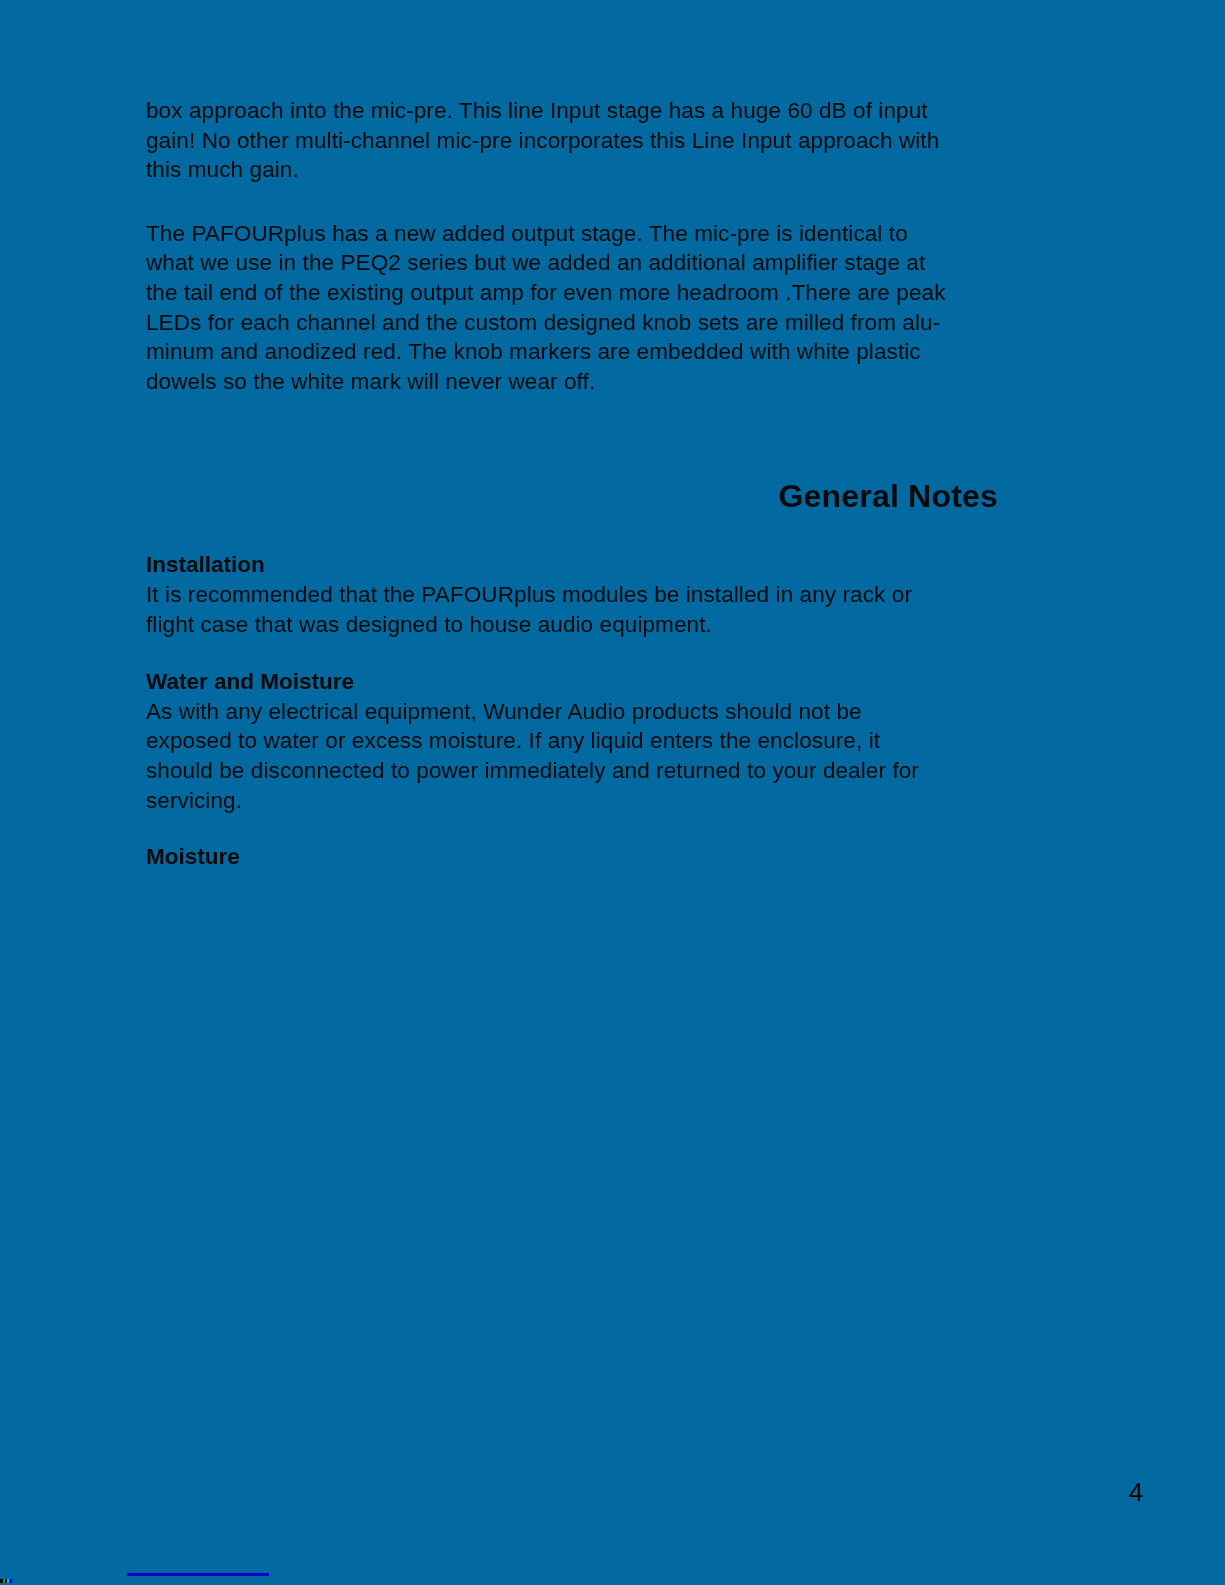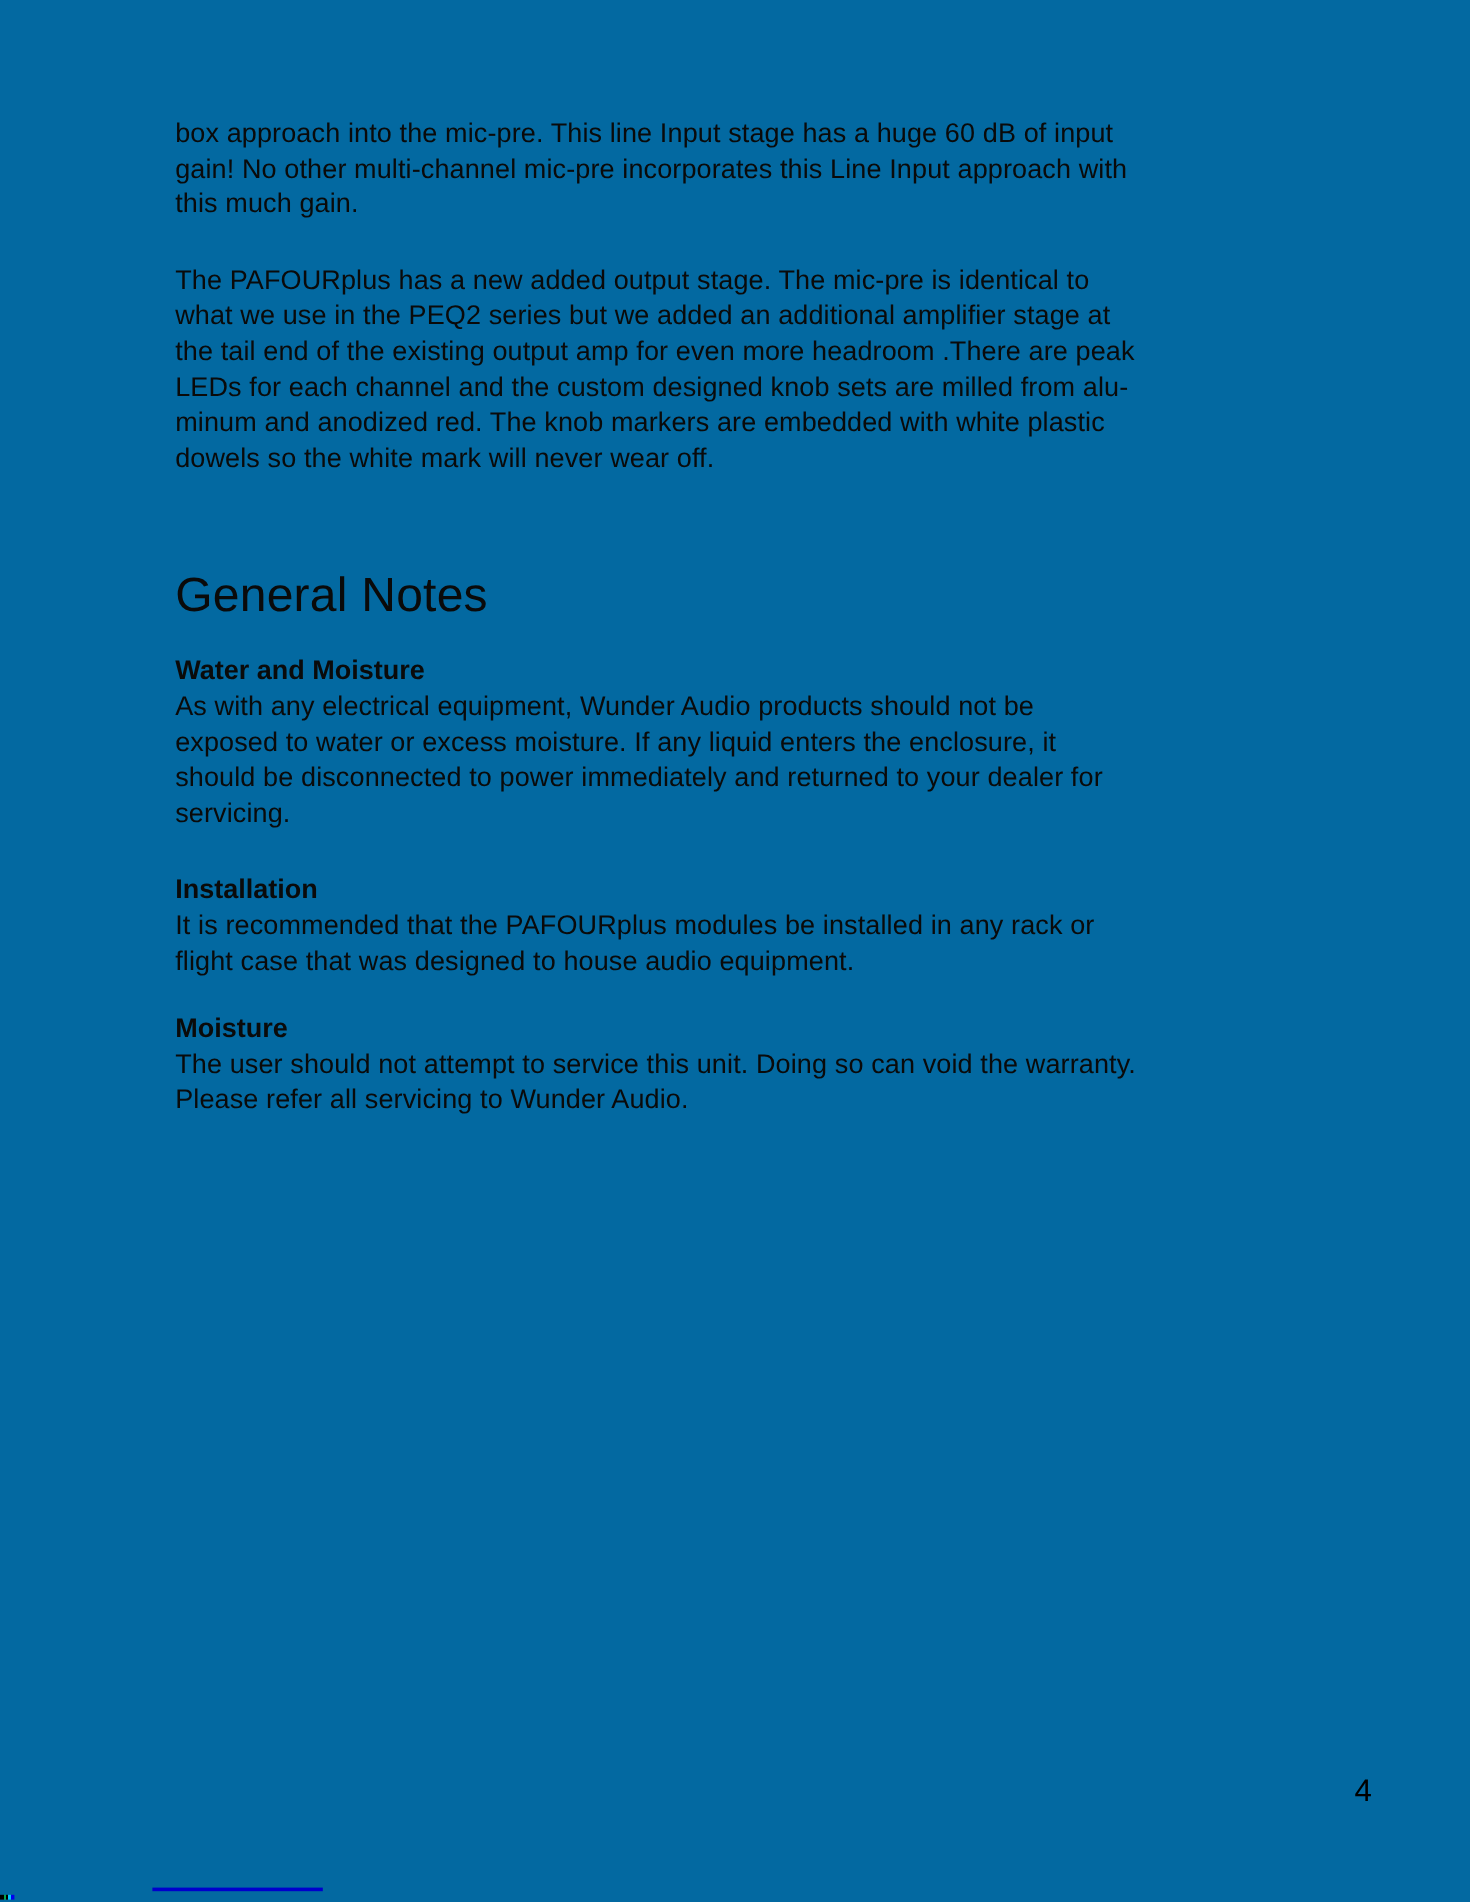--- a/index.html
+++ b/index.html
@@ -25,24 +25,24 @@
   .body {
     margin: 0;
     font-size: 22.5px;
     line-height: 29.6px;
     white-space: pre;
     letter-spacing: 0.1px;
   }
   .p2 { margin-top: 34px; }
   h1.doc-heading {
     margin: 80px 0 0 0;
-    font-size: 40px;
+    font-size: 32px;
     line-height: 40px;
-    font-weight: normal;
-    text-align: left;
+    font-weight: bold;
+    text-align: right;
     letter-spacing: 0.2px;
   }
   .section .sec-title {
     font-size: 22.5px;
     line-height: 29.6px;
     font-weight: bold;
   }
   .section.s1 { margin-top: 34px; }
   .section.s2 { margin-top: 28px; }
   .section.s3 { margin-top: 27px; }
@@ -92,38 +92,36 @@
 
     <p class="body p2">The PAFOURplus has a new added output stage. The mic-pre is identical to
 what we use in the PEQ2 series but we added an additional amplifier stage at
 the tail end of the existing output amp for even more headroom .There are peak
 LEDs for each channel and the custom designed knob sets are milled from alu-
 minum and anodized red. The knob markers are embedded with white plastic
 dowels so the white mark will never wear off.</p>
 
     <h1 class="doc-heading">General Notes</h1>
 
+    <div class="section s1">
+      <div class="sec-title">Installation</div>
+      <p class="body">It is recommended that the PAFOURplus modules be installed in any rack or
+flight case that was designed to house audio equipment.</p>
+    </div>
+
     <div class="section s2">
       <div class="sec-title">Water and Moisture</div>
       <p class="body">As with any electrical equipment, Wunder Audio products should not be
 exposed to water or excess moisture. If any liquid enters the enclosure, it
 should be disconnected to power immediately and returned to your dealer for
 servicing.</p>
     </div>
 
-    <div class="section s1">
-      <div class="sec-title">Installation</div>
-      <p class="body">It is recommended that the PAFOURplus modules be installed in any rack or
-flight case that was designed to house audio equipment.</p>
-    </div>
-
     <div class="section s3">
       <div class="sec-title">Moisture</div>
-      <p class="body">The user should not attempt to service this unit. Doing so can void the warranty.
-Please refer all servicing to Wunder Audio.</p>
     </div>
 
   </div>
 
   <div class="page-number">4</div>
 
   <div class="link-underline"></div>
 
   <div class="edge-artifact"></div>
 

